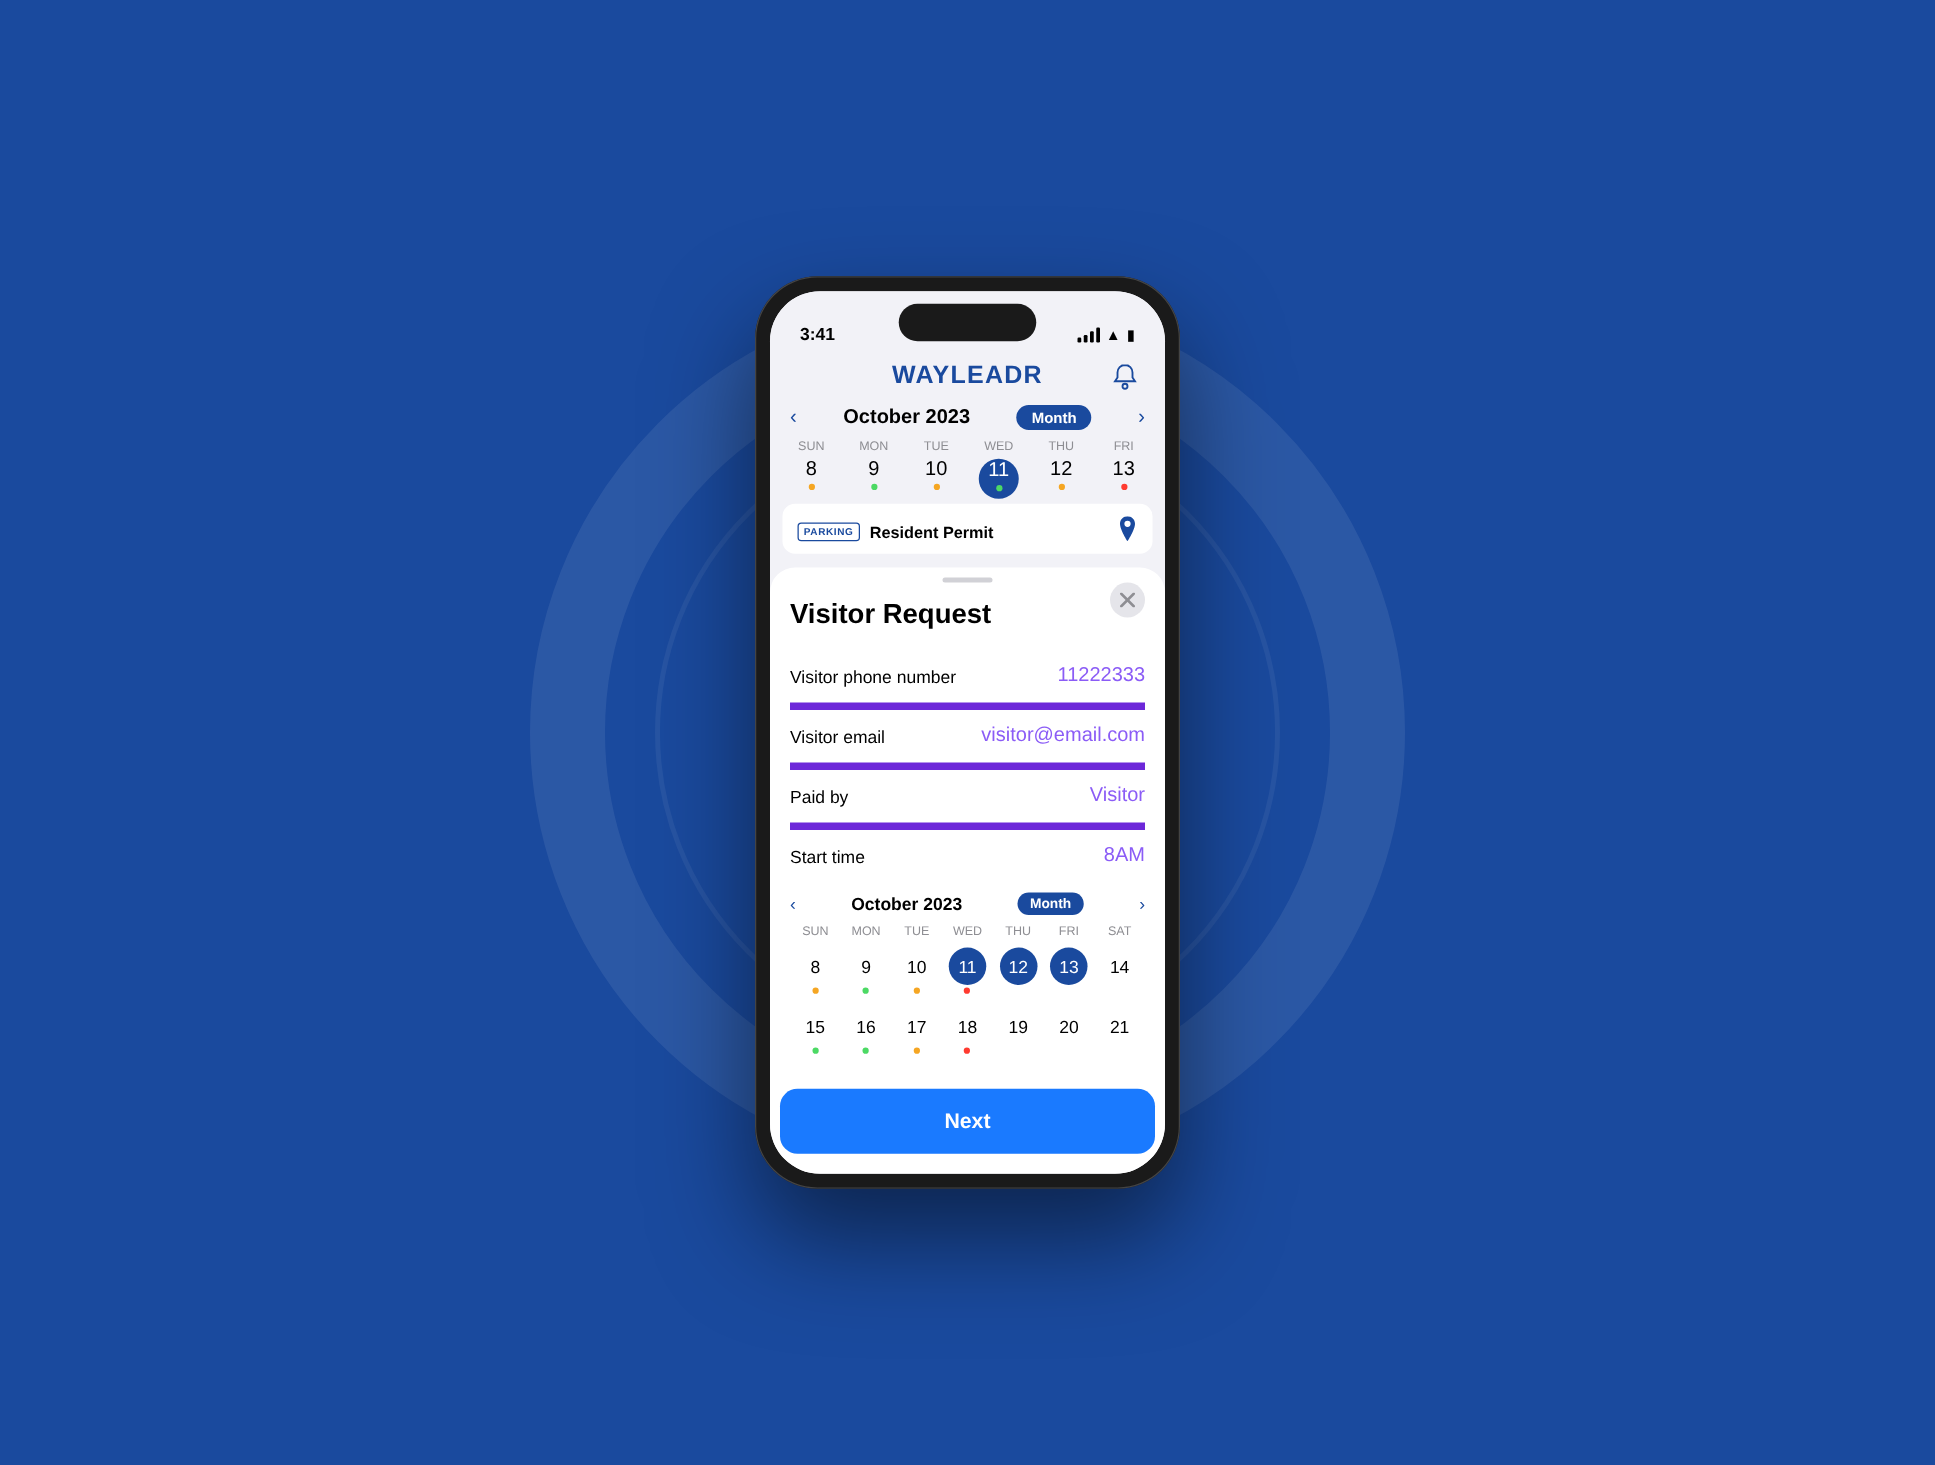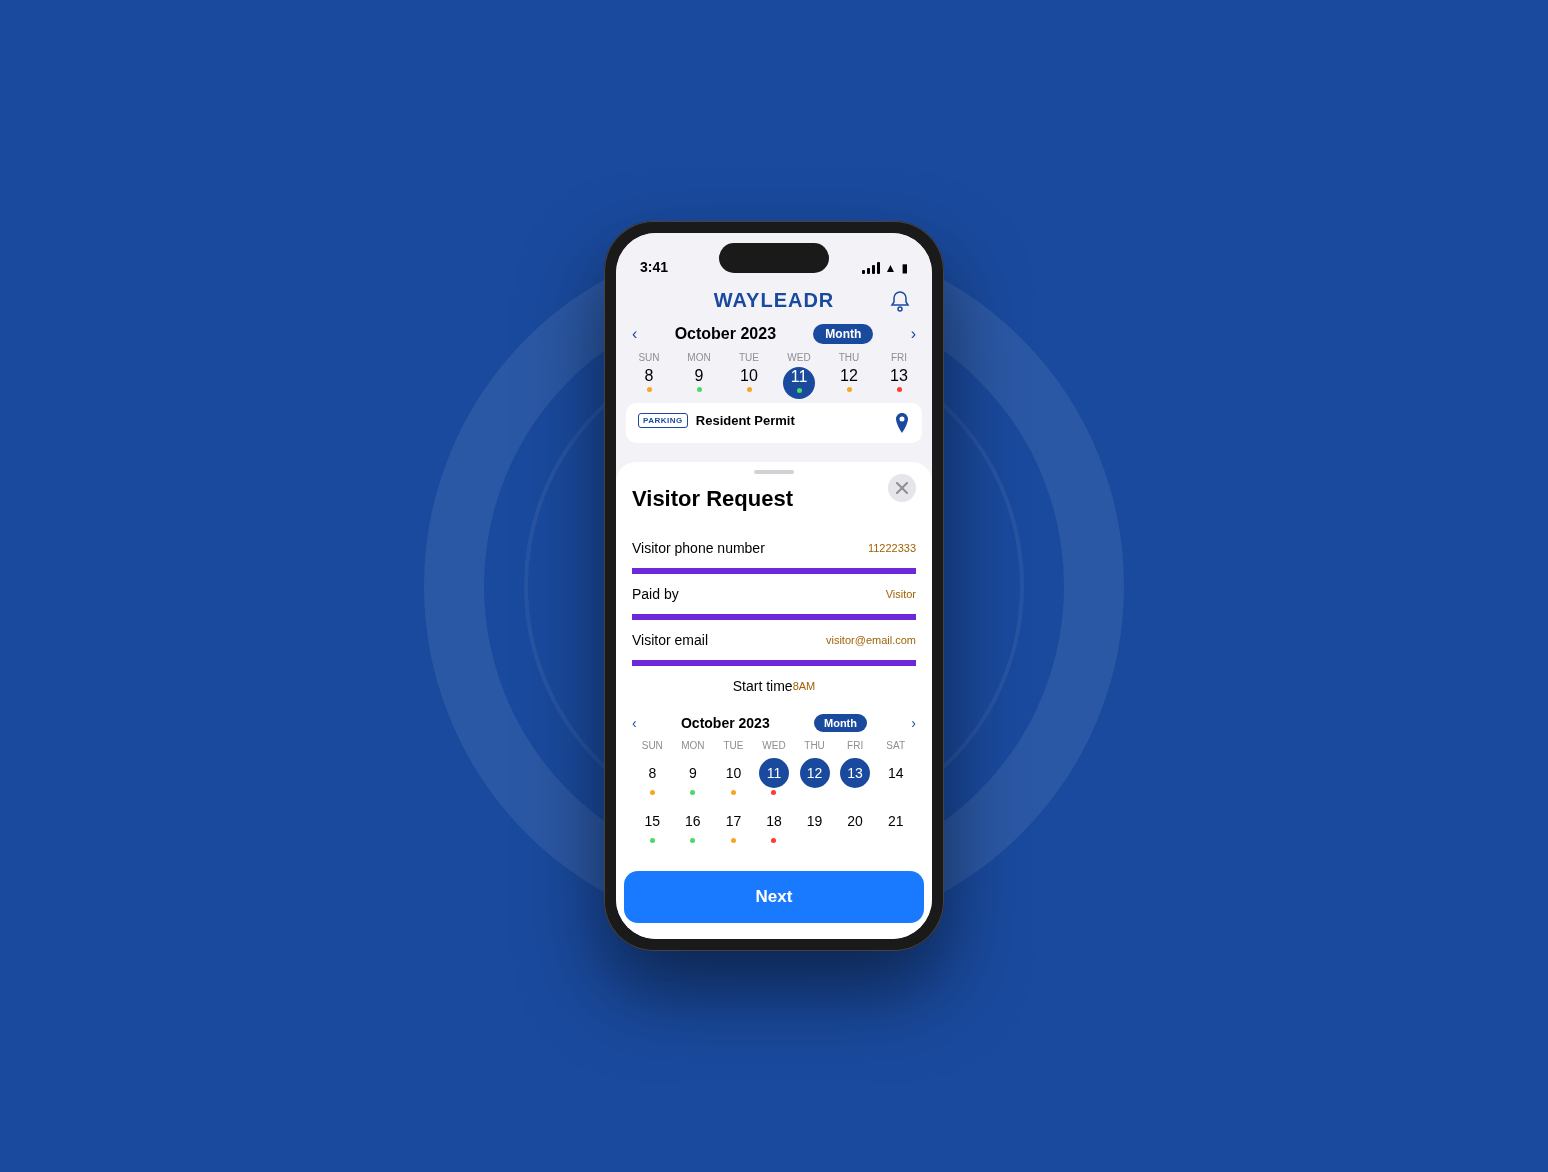--- a/index.html
+++ b/index.html
@@ -227,21 +227,21 @@
       border-radius: 50%;
     }
 
     
     .parking-card-preview {
       background: #fff;
       margin: 0 10px 4px;
       border-radius: 10px;
       padding: 10px 12px;
       display: flex;
-      align-items: flex-start;
+      align-items: flex-end;
       gap: 8px;
       flex-shrink: 0;
     }
 
     .parking-badge {
       font-size: 8px;
       font-weight: 700;
       color: #1a4a9e;
       border: 1px solid #1a4a9e;
       padding: 2px 4px;
@@ -307,31 +307,30 @@
     .form-row {
       display: flex;
       align-items: center;
       justify-content: space-between;
       padding: 12px 0;
       border-bottom: 6px solid #6d28d9;
     }
 
     .form-row:last-child {
       border-bottom: none;
-      justify-content: center;
     }
 
     .form-label {
       font-size: 14px;
       color: #000;
     }
 
     .form-value {
-      font-size: 11px;
-      color: #a16207;
+      font-size: 16px;
+      color: #8b5cf6;
       font-weight: 400;
     }
 
     
     .mini-calendar {
       padding: 8px 16px 12px;
     }
 
     .mini-cal-header {
       display: flex;
@@ -538,26 +537,26 @@
       </div>
 
       <div class="sheet-title">Visitor Request</div>
 
       <div class="form-section">
         <div class="form-row">
           <span class="form-label">Visitor phone number</span>
           <span class="form-value">11222333</span>
         </div>
         <div class="form-row">
+          <span class="form-label">Visitor email</span>
+          <span class="form-value">visitor@email.com</span>
+        </div>
+        <div class="form-row">
           <span class="form-label">Paid by</span>
           <span class="form-value">Visitor</span>
-        </div>
-        <div class="form-row">
-          <span class="form-label">Visitor email</span>
-          <span class="form-value">visitor@email.com</span>
         </div>
         <div class="form-row">
           <span class="form-label">Start time</span>
           <span class="form-value">8AM</span>
         </div>
       </div>
 
       <div class="mini-calendar">
         <div class="mini-cal-header">
           <span class="mini-cal-nav">‹</span>

